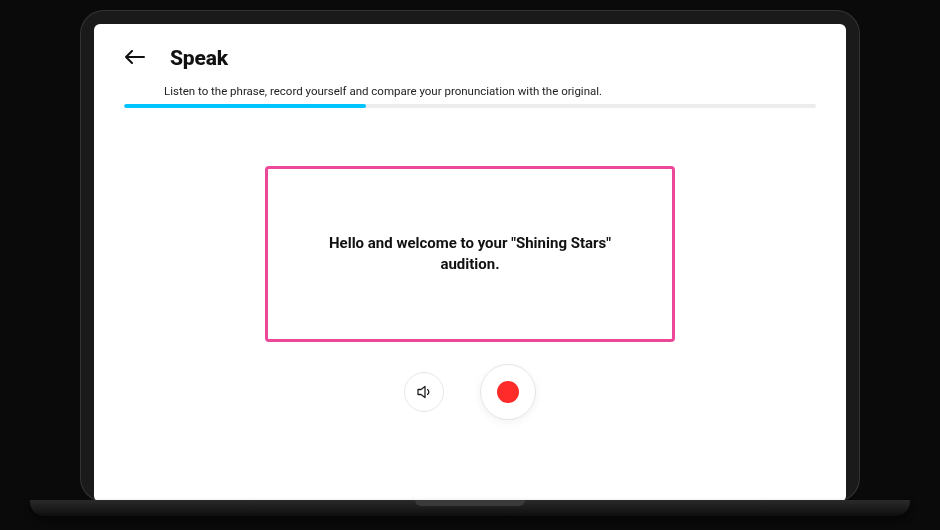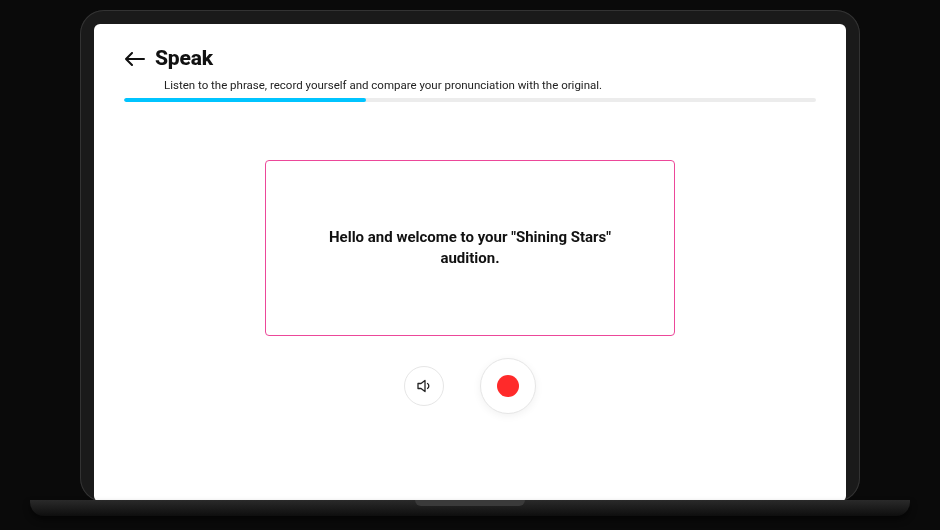--- a/index.html
+++ b/index.html
@@ -27,62 +27,62 @@
     width: 100%;
     height: 100%;
     background: #fff;
     border-radius: 6px;
     padding: 22px 30px 0 30px;
     overflow: hidden;
     position: relative;
   }
   .header-row {
     display: flex;
-    align-items: flex-end;
-    gap: 9px;
+    align-items: flex-start;
+    gap: 24px;
   }
   .back-arrow {
     width: 22px;
     height: 22px;
     display: flex;
     align-items: center;
     justify-content: center;
     cursor: pointer;
   }
   .title {
     font-size: 21px;
     font-weight: 800;
     color: #111;
     letter-spacing: -0.2px;
   }
   .subtitle {
     font-size: 11.5px;
     color: #222;
-    margin-top: 8px;
+    margin-top: 14px;
     margin-left: 40px;
   }
   .progress-track {
     width: 100%;
     height: 4px;
     background: #ececec;
     border-radius: 2px;
     margin-top: 6px;
     overflow: hidden;
   }
   .progress-fill {
     height: 100%;
     width: 35%;
     background: #00c4ff;
     border-radius: 2px;
   }
   .card {
     width: 410px;
     height: 176px;
     margin: 58px auto 0 auto;
-    border: 1px solid #ec4899;
+    border: 3px solid #ec4899;
     border-radius: 4px;
     display: flex;
     align-items: center;
     justify-content: flex-end;
     padding: 0 40px;
     text-align: center;
   }
   .phrase {
     font-size: 15px;
     font-weight: 700;

